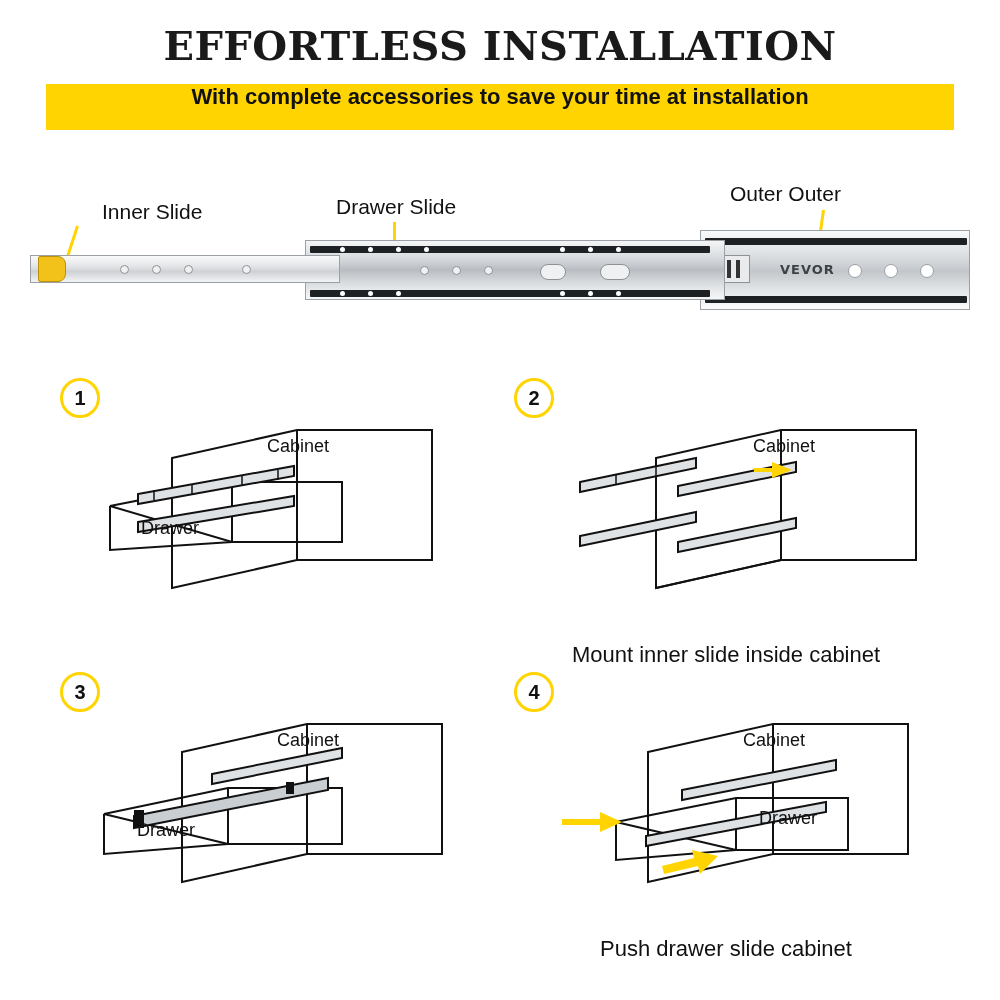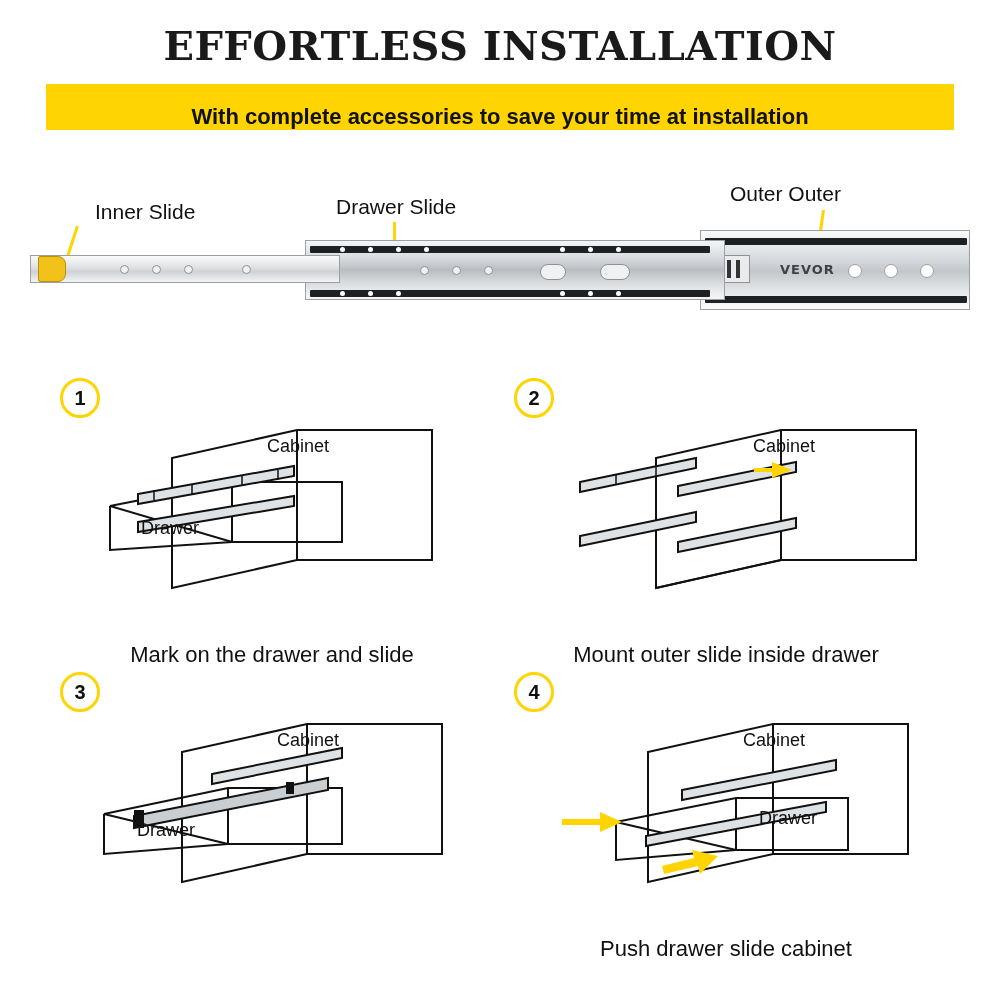--- a/index.html
+++ b/index.html
@@ -35,21 +35,21 @@
     color: #1a1a1a;
   }
   .subbar {
     position: absolute;
     top: 84px;
     left: 46px;
     width: 908px;
     height: 46px;
     background: #ffd400;
     display: flex;
-    align-items: flex-end;
+    align-items: flex-start;
     justify-content: center;
   }
   .subbar span {
     font-size: 22px;
     font-weight: bold;
     color: #111111;
   }
 
   
   .slide-area {
@@ -227,21 +227,21 @@
 
 <div class="page">
 
   <div class="headline">EFFORTLESS INSTALLATION</div>
   <div class="subbar">
     <span>With complete accessories to save your time at installation</span>
   </div>
 
   <div class="slide-area">
 
-    <div class="callout-label" style="left:95px; top:50px;">Inner Slide</div>
+    <div class="callout-label" style="left:102px; top:50px;">Inner Slide</div>
     <div class="callout-label" style="left:336px; top:45px;">Drawer Slide</div>
     <div class="callout-label" style="left:730px; top:32px;">Outer Outer</div>
 
     <div class="leader" style="left:76px; top:76px; height:40px; transform:rotate(18deg); transform-origin:top center;"></div>
     <div class="leader" style="left:393px; top:72px; height:42px;"></div>
     <div class="leader" style="left:822px; top:60px; height:50px; transform:rotate(8deg); transform-origin:top center;"></div>
     <div class="arrowhead" style="left:72px; top:112px;"></div>
     <div class="arrowhead" style="left:387px; top:110px;"></div>
     <div class="arrowhead" style="left:820px; top:106px;"></div>
 
@@ -308,21 +308,20 @@
         <g stroke="#111" stroke-width="1.5" fill="none">
           <line x1="112" y1="80" x2="112" y2="90"></line>
           <line x1="150" y1="74" x2="150" y2="84"></line>
           <line x1="200" y1="66" x2="200" y2="76"></line>
           <line x1="236" y1="60" x2="236" y2="70"></line>
         </g>
         <text class="fig-text" x="256" y="42" text-anchor="middle">Cabinet</text>
         <text class="fig-text" x="128" y="124" text-anchor="middle">Drawer</text>
       </svg>
     </div>
-    <div class="caption">Mark on the drawer and slide</div>
   </div>
 
   <div class="step s2">
     <div class="badge">2</div>
     <div class="figure">
       <svg width="460" height="200" viewBox="0 0 460 200">
         <g fill="none" stroke="#111" stroke-width="2">
           <path d="M160 48 L285 20 L420 20 L420 150 L285 150 L160 178 Z"></path>
           <path d="M285 20 L285 150"></path>
           <path d="M160 48 L160 178"></path>
@@ -337,21 +336,21 @@
         <g stroke="#111" stroke-width="1.5">
           <line x1="120" y1="64" x2="120" y2="74"></line>
           <line x1="160" y1="56" x2="160" y2="66"></line>
         </g>
         <g fill="#ffd400" stroke="none">
           <path d="M276 52 L296 60 L276 68 L276 62 L258 62 L258 58 L276 58 Z"></path>
         </g>
         <text class="fig-text" x="288" y="42" text-anchor="middle">Cabinet</text>
       </svg>
     </div>
-    <div class="caption">Mount outer slide inside drawer</div>
+    <div class="caption">Mount inner slide inside cabinet</div>
   </div>
 
   <div class="step s3">
     <div class="badge">3</div>
     <div class="figure">
       <svg width="460" height="200" viewBox="0 0 460 200">
         <g fill="none" stroke="#111" stroke-width="2">
           <path d="M140 48 L265 20 L400 20 L400 150 L265 150 L140 178 Z"></path>
           <path d="M265 20 L265 150"></path>
           <path d="M140 48 L140 178"></path>

